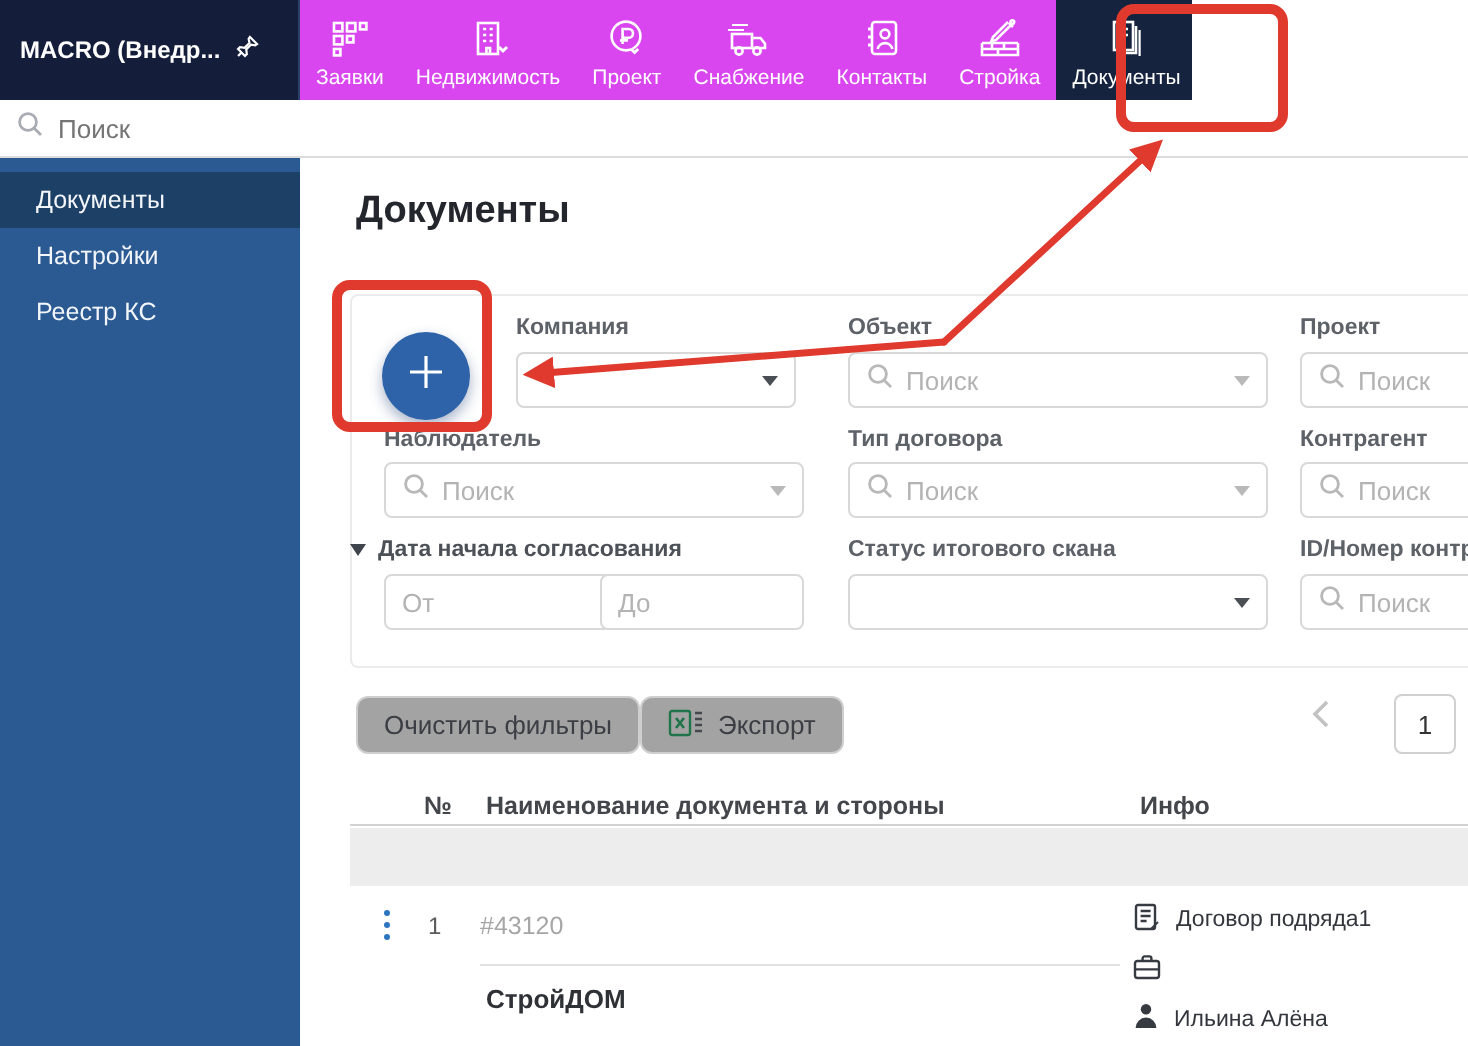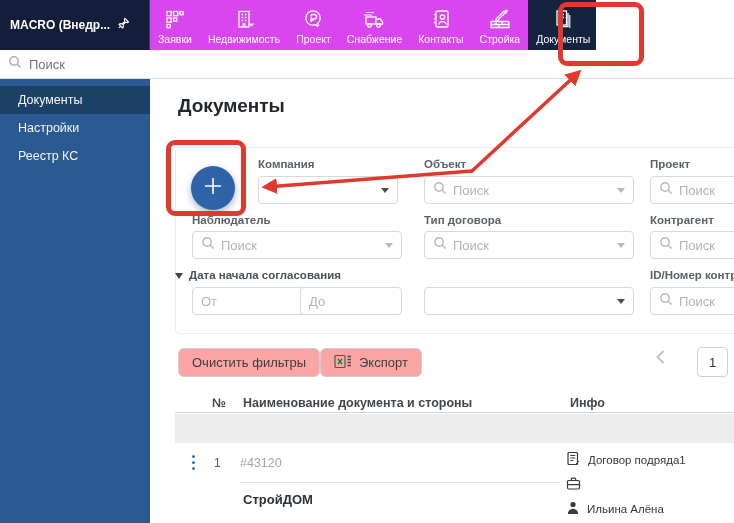--- a/index.html
+++ b/index.html
@@ -46,21 +46,21 @@
                  background:transparent; font-family:inherit; }
   .f-box input::placeholder { color:#b3b3b3; }
   .caret-dark  { width:0; height:0; border-left:4px solid transparent; border-right:4px solid transparent;
                  border-top:5px solid #4a4e55; margin-left:auto; }
   .caret-light { width:0; height:0; border-left:4px solid transparent; border-right:4px solid transparent;
                  border-top:5px solid #b9b9b9; margin-left:auto; }
   .collapse-tri { display:inline-block; width:0; height:0; border-left:4.5px solid transparent;
                   border-right:4.5px solid transparent; border-top:6px solid #3f444c; margin-right:6px; }
 
   
-  .btn { position:absolute; height:29px; border:1px solid #cfcfcf; border-radius:6px; background:#fca5a5;
+  .btn { position:absolute; height:29px; border:1px solid #cfcfcf; border-radius:6px; background:#a3a3a3;
          display:flex; align-items:center; justify-content:center; font-size:13px; color:#3b3e44;
          padding:0 13px; gap:7px; cursor:pointer; }
   .pag-prev { position:absolute; left:655px; top:349px; color:#c2c2c2; font-size:19px; cursor:pointer;
               line-height:1; user-select:none; }
   .page-box { position:absolute; left:697px; top:347px; width:31px; height:30px; border:1px solid #d0d0d0;
               border-radius:4px; text-align:center; font-size:13px; color:#333; outline:none; font-family:inherit; }
 
   
   .th { position:absolute; font-size:12.5px; font-weight:bold; color:#43464b; }
   .tbl-divider { position:absolute; left:175px; top:412px; width:584px; height:1px; background:#d2d2d2; }
@@ -302,20 +302,21 @@
   <div class="f-label" style="left:175px; top:269px; color:#4c5057;">
     <span class="collapse-tri"></span><span>Дата начала согласования</span>
   </div>
   <div class="f-box" style="left:192px; top:287px; width:114px;">
     <input placeholder="От" style="">
   </div>
   <div class="f-box" style="left:300px; top:287px; width:102px;">
     <input placeholder="До" style="">
   </div>
 
+  <div class="f-label" style="left:424px; top:269px;">Статус итогового скана</div>
   <div class="f-box" style="left:424px; top:287px; width:210px;">
     <span class="caret-dark"></span>
   </div>
 
   <div class="f-label" style="left:650px; top:269px;">ID/Номер контра</div>
   <div class="f-box" style="left:650px; top:287px; width:95px;">
     <span>
       <svg width="14" height="14" viewBox="0 0 14 14" fill="none" stroke="#b8b8b8" stroke-width="1.4">
         <circle cx="6" cy="6" r="4.2"></circle>
           <path d="M9.2 9.2 L12.5 12.5"></path>

